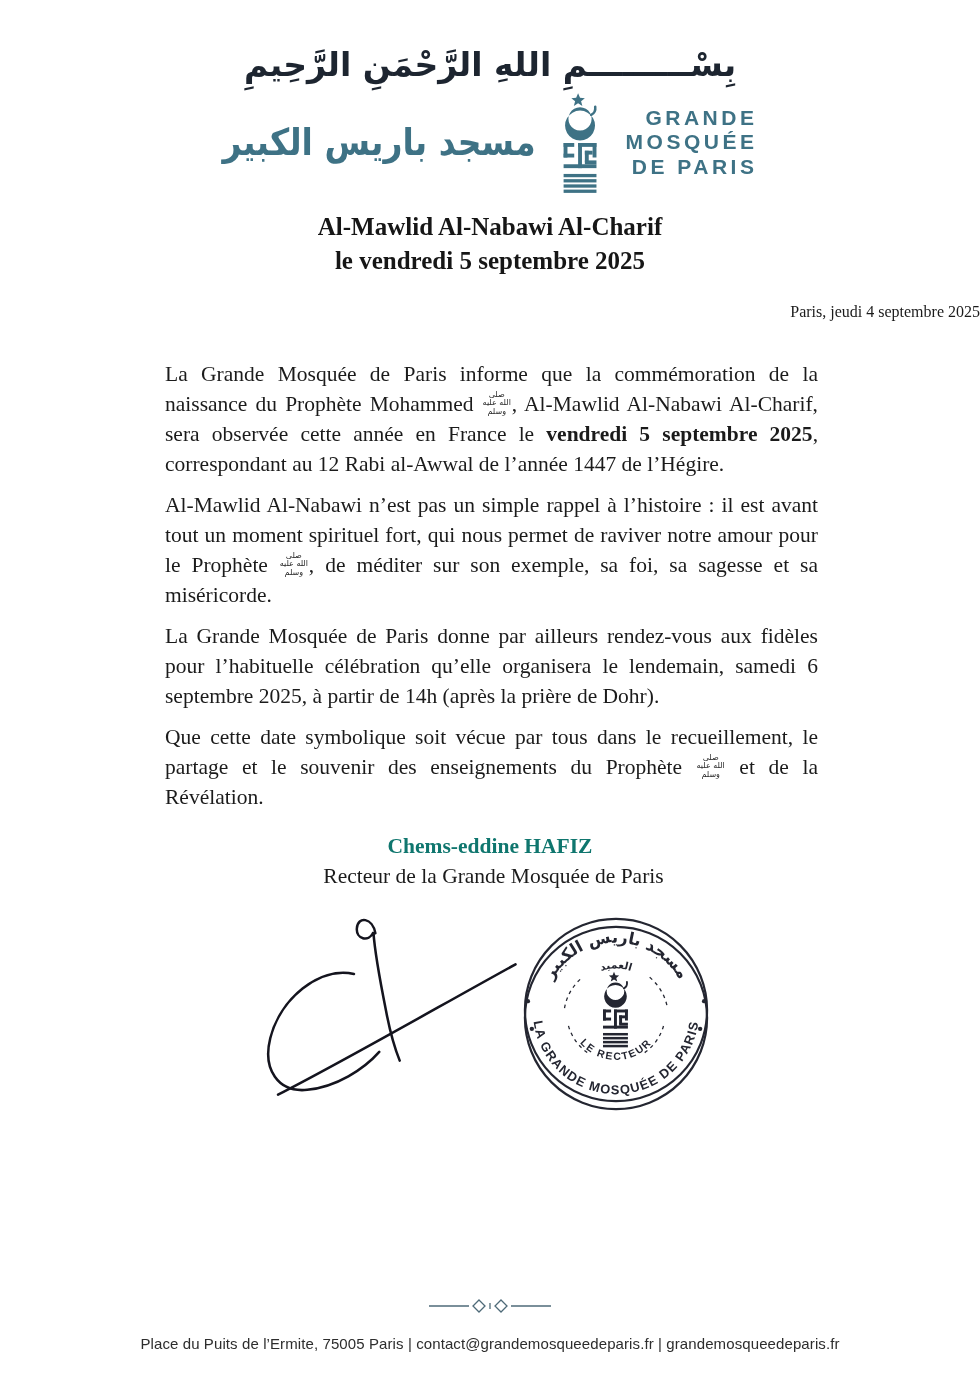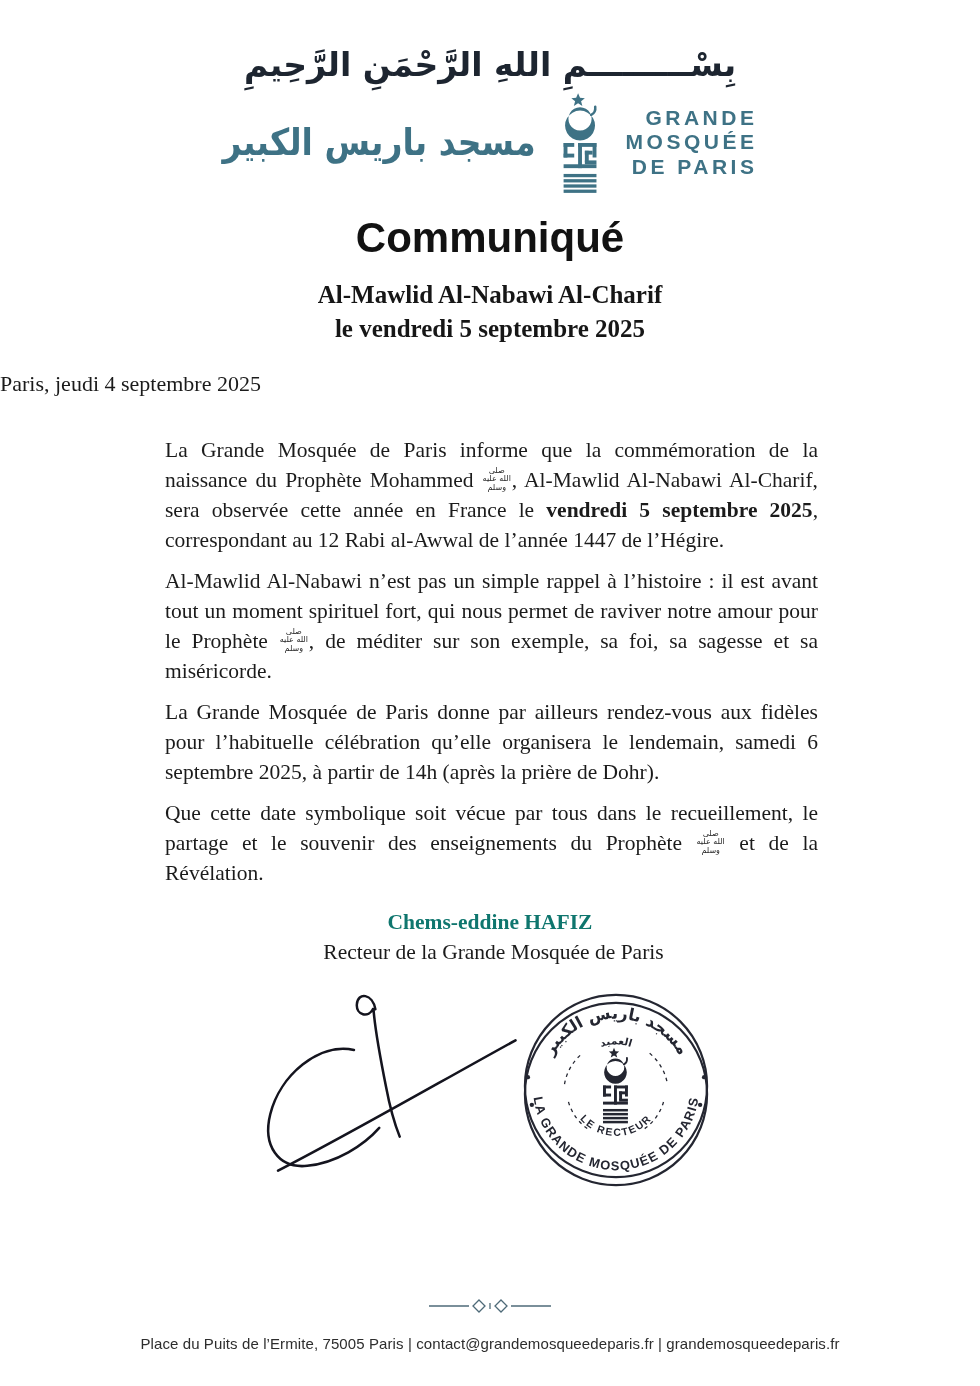--- a/index.html
+++ b/index.html
@@ -46,22 +46,22 @@
     font-family:"Liberation Sans", sans-serif;
     font-weight:900;font-size:42px;letter-spacing:0px;
     color:#121212;
   }
   .subtitle{
     margin-top:16px;text-align:center;
     font-weight:bold;font-size:25px;line-height:1.38;
     color:#161616;
   }
   .dateline{
-    margin-top:24px;text-align:left;
-    font-size:22px;color:#1b1b1b;
+    margin-top:24px;text-align:right;
+    font-size:16px;color:#1b1b1b;
   }
   
   .body{
     margin:38px 162px 0 165px;
     font-size:21.5px;
   }
   .body p{
     margin:0 0 11px 0;
     line-height:30px;
     text-align:justify;
@@ -126,21 +126,20 @@
         <use href="#emblem"></use>
       </svg>
       <div class="logo-wordmark">
         <div>GRANDE</div>
         <div>MOSQUÉE</div>
         <div>DE PARIS</div>
       </div>
     </div>
   </div>
 
-  <h1 class="title">Communiqué</h1>
 
   <div class="subtitle">
     <div>Al-Mawlid Al-Nabawi Al-Charif</div>
     <div>le vendredi 5 septembre 2025</div>
   </div>
 
   <div class="dateline">Paris, jeudi 4 septembre 2025</div>
 
   <div class="body">
       <p><span>La Grande Mosquée de Paris informe que la commémoration de la naissance du Prophète Mohammed </span><span class="saw">صلى الله عليه وسلم</span><span>, Al-Mawlid Al-Nabawi Al-Charif, sera observée cette année en France le </span><span style="font-weight: bold;">vendredi 5 septembre 2025</span><span>, correspondant au 12 Rabi al-Awwal de l’année 1447 de l’Hégire.</span></p>

